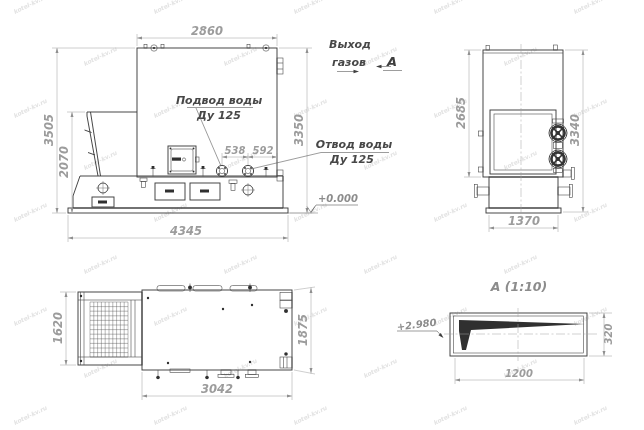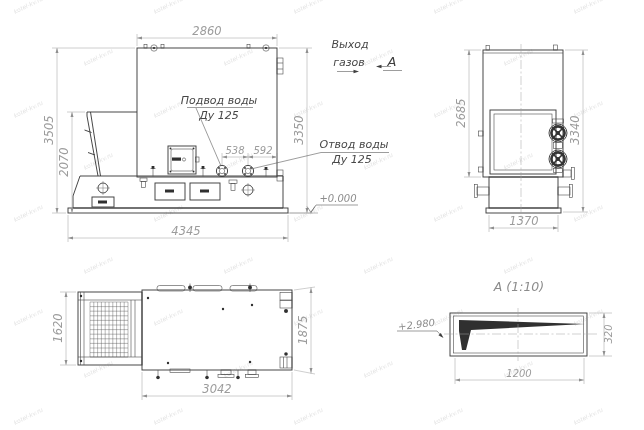--- a/index.html
+++ b/index.html
@@ -1,16 +1,16 @@
 <!DOCTYPE html>
 <html><head>
 <meta charset="utf-8">
 <style>
   html,body{margin:0;padding:0;background:#ffffff;}
-  .stage{width:644px;height:430px;background:#fff;position:relative;overflow:hidden;}
+  .stage{width:644px;height:430px;background:#fff;position:relative;overflow:hidden;font-weight:bold;}
   svg{display:block;}
   svg text{font-family:"DejaVu Sans","Liberation Sans",sans-serif;}
   .ol{stroke:#3d3d3d;stroke-width:.95;fill:none;}
   .o2{stroke:#4a4a4a;stroke-width:.6;fill:none;}
   .thin{stroke:#6f6f6f;stroke-width:.5;fill:none;}
   .dl{stroke:#b5b5b5;stroke-width:.65;fill:none;}
   .llead{stroke:#5a5a5a;stroke-width:.6;fill:none;}
   .cl{stroke:#a0a0a0;stroke-width:.5;fill:none;stroke-dasharray:9 2.5 2 2.5;}
   .grid{stroke:#4f4f4f;stroke-width:.4;fill:none;}
   .dark{fill:#303030;stroke:none;}

